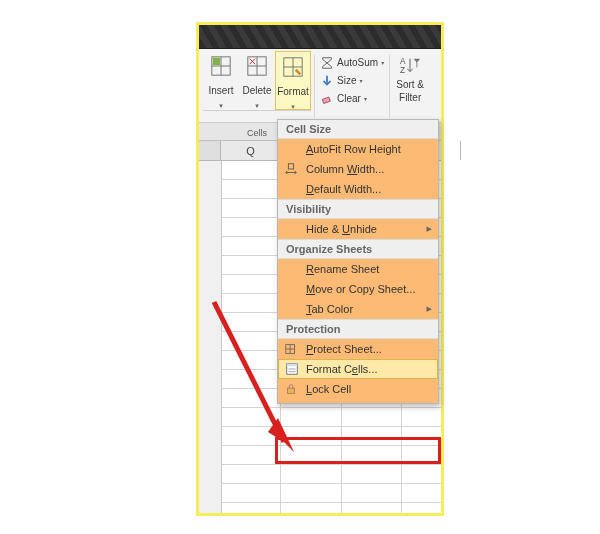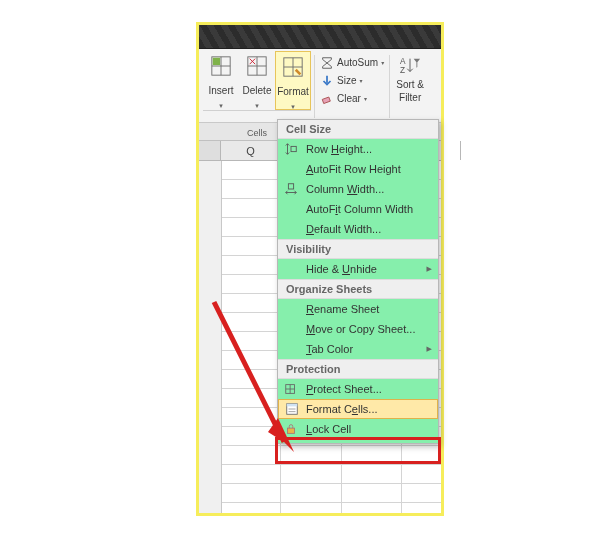--- a/index.html
+++ b/index.html
@@ -121,21 +121,21 @@
     left:0; top:0; bottom:0; width:22px;
     background:#f0f0f0;
     border-right:1px solid #c8c8c8;
   }
   
   .menu {
     position:absolute;
     left:277px;
     top:119px;
     width:162px;
-    background:#86efac;
+    background:#fdba74;
     border:1px solid #b7b7b7;
     box-shadow: 2px 3px 6px rgba(0,0,0,0.25);
     font-size:11px;
     color:#333;
     z-index: 5;
     padding-bottom:4px;
   }
   .menu .section {
     background:#efefef;
     color:#666;
@@ -282,38 +282,28 @@
     <div class="col" style="left:202px;width:60px"></div>
   </div>
 
   <div class="grid"></div>
 </div>
 
 <div class="menu">
   <div class="section">Cell Size</div>
 
   <div class="item">
-    <svg class="micon" viewBox="0 0 16 16">
-        <path d="M4 2v12M2 4l2-2 2 2M2 12l2 2 2-2" stroke="#555" fill="none"></path>
-        <rect x="8" y="5" width="6" height="6" stroke="#555" fill="none"></rect>
-      </svg>
-    <span>Row <u>H</u>eight...</span>
-  </div>
-  <div class="item">
     <span><u>A</u>utoFit Row Height</span>
   </div>
   <div class="item">
     <svg class="micon" viewBox="0 0 16 16">
         <path d="M2 12h12M4 10l-2 2 2 2M12 10l2 2-2 2" stroke="#555" fill="none"></path>
         <rect x="5" y="2" width="6" height="6" stroke="#555" fill="none"></rect>
       </svg>
     <span>Column <u>W</u>idth...</span>
-  </div>
-  <div class="item">
-    <span>AutoF<u>i</u>t Column Width</span>
   </div>
   <div class="item">
     <span><u>D</u>efault Width...</span>
   </div>
 
   <div class="section">Visibility</div>
   <div class="item">
     <span>Hide &amp; <u>U</u>nhide</span>
     <span class="tri">▶</span>
   </div>

